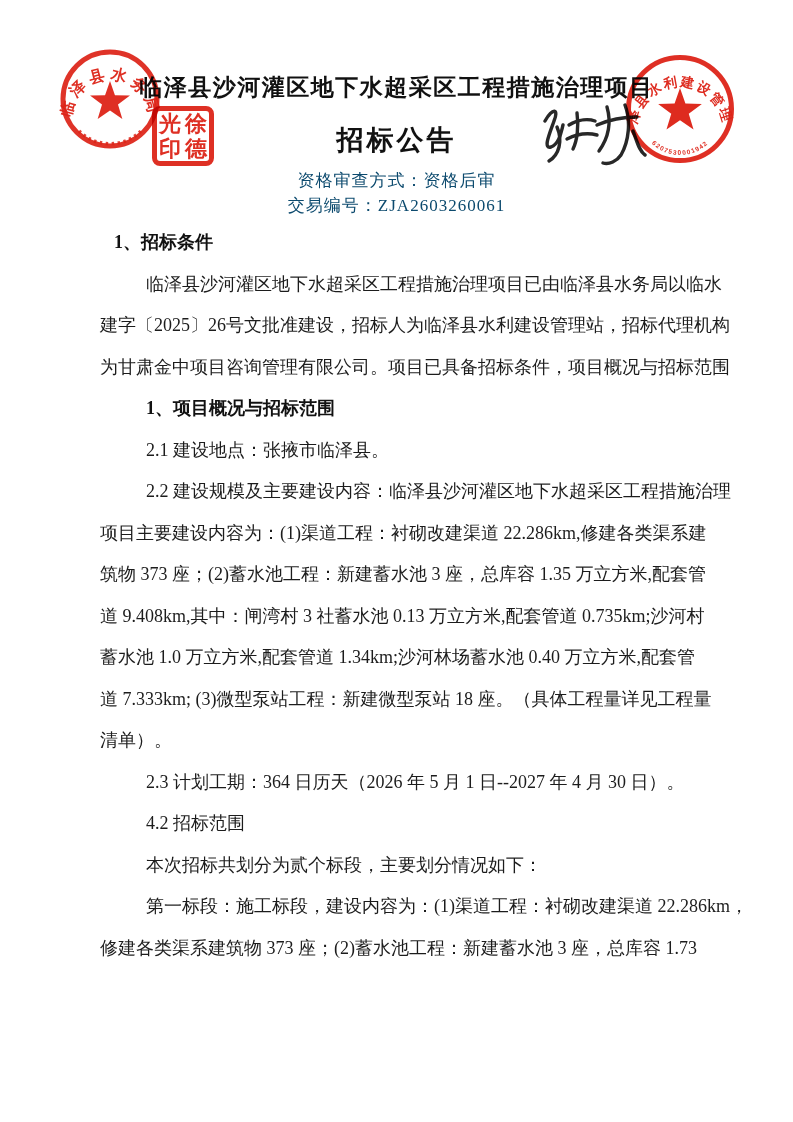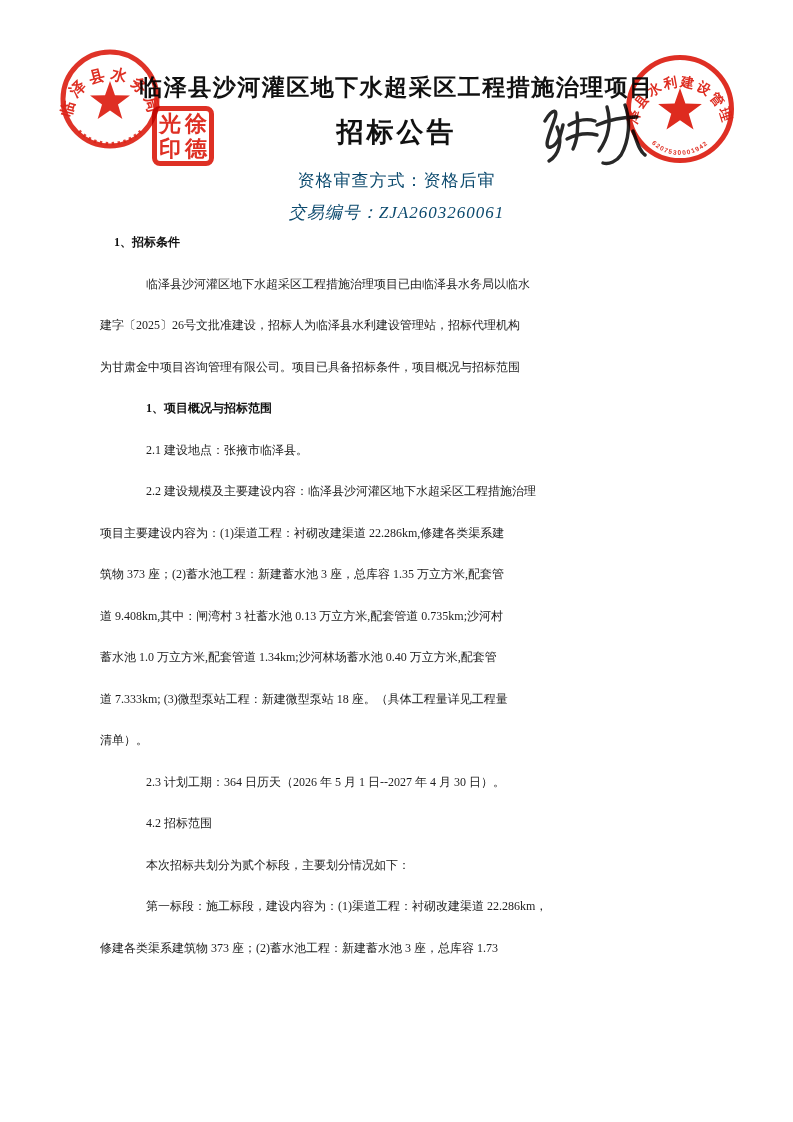--- a/index.html
+++ b/index.html
@@ -11,35 +11,35 @@
   .page { position:absolute; inset:0; background:#ffffff; }
 
   
   .title1 {
     position:absolute; top:72px; left:0; width:100%; text-align:center;
     font-family:"Liberation Sans","DejaVu Sans",sans-serif;
     font-weight:bold; font-size:23px; letter-spacing:1.5px; color:#111;
     white-space:nowrap;
   }
   .title2 {
-    position:absolute; top:114px; left:0; width:100%; text-align:center;
+    position:absolute; top:122px; left:0; width:100%; text-align:center;
     font-family:"Liberation Sans","DejaVu Sans",sans-serif;
     font-weight:bold; font-size:27px; letter-spacing:3px; color:#111;
   }
   .subline {
     position:absolute; left:0; width:100%; text-align:center;
     font-size:17px; color:#0c4a6e; letter-spacing:1px; white-space:nowrap;
   }
   .subline.qual  { top:169px; }
-  .subline.trans { top:201px;font-style:italic; }
+  .subline.trans { top:194px; }
 
   
   .body-lines { position:absolute; left:100px; top:222px; width:600px; }
   .dline {
-    height:41.5px; line-height:41.5px; font-size:12px;
+    height:41.5px; line-height:41.5px; font-size:18px;
     white-space:nowrap; overflow:visible; color:#1c1c1c;
   }
   .dline.bold { font-weight:bold; color:#111; }
   .ind   { padding-left:46px; }
   .h1ind { padding-left:14px; }
 
   
   .stamp { position:absolute; mix-blend-mode:multiply; }
   .seal-left  { left:58px;  top:46px; }
   .seal-right { left:624px; top:52px; }

